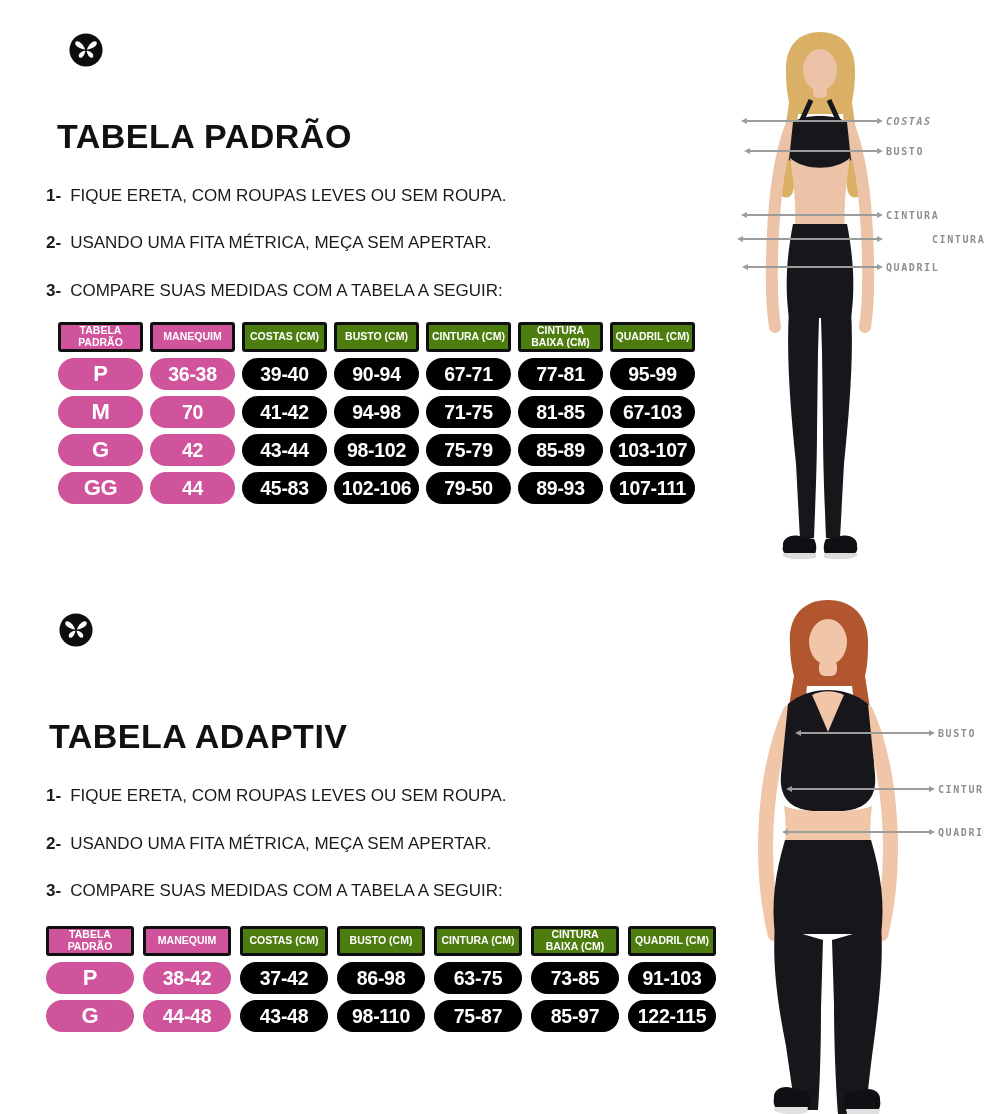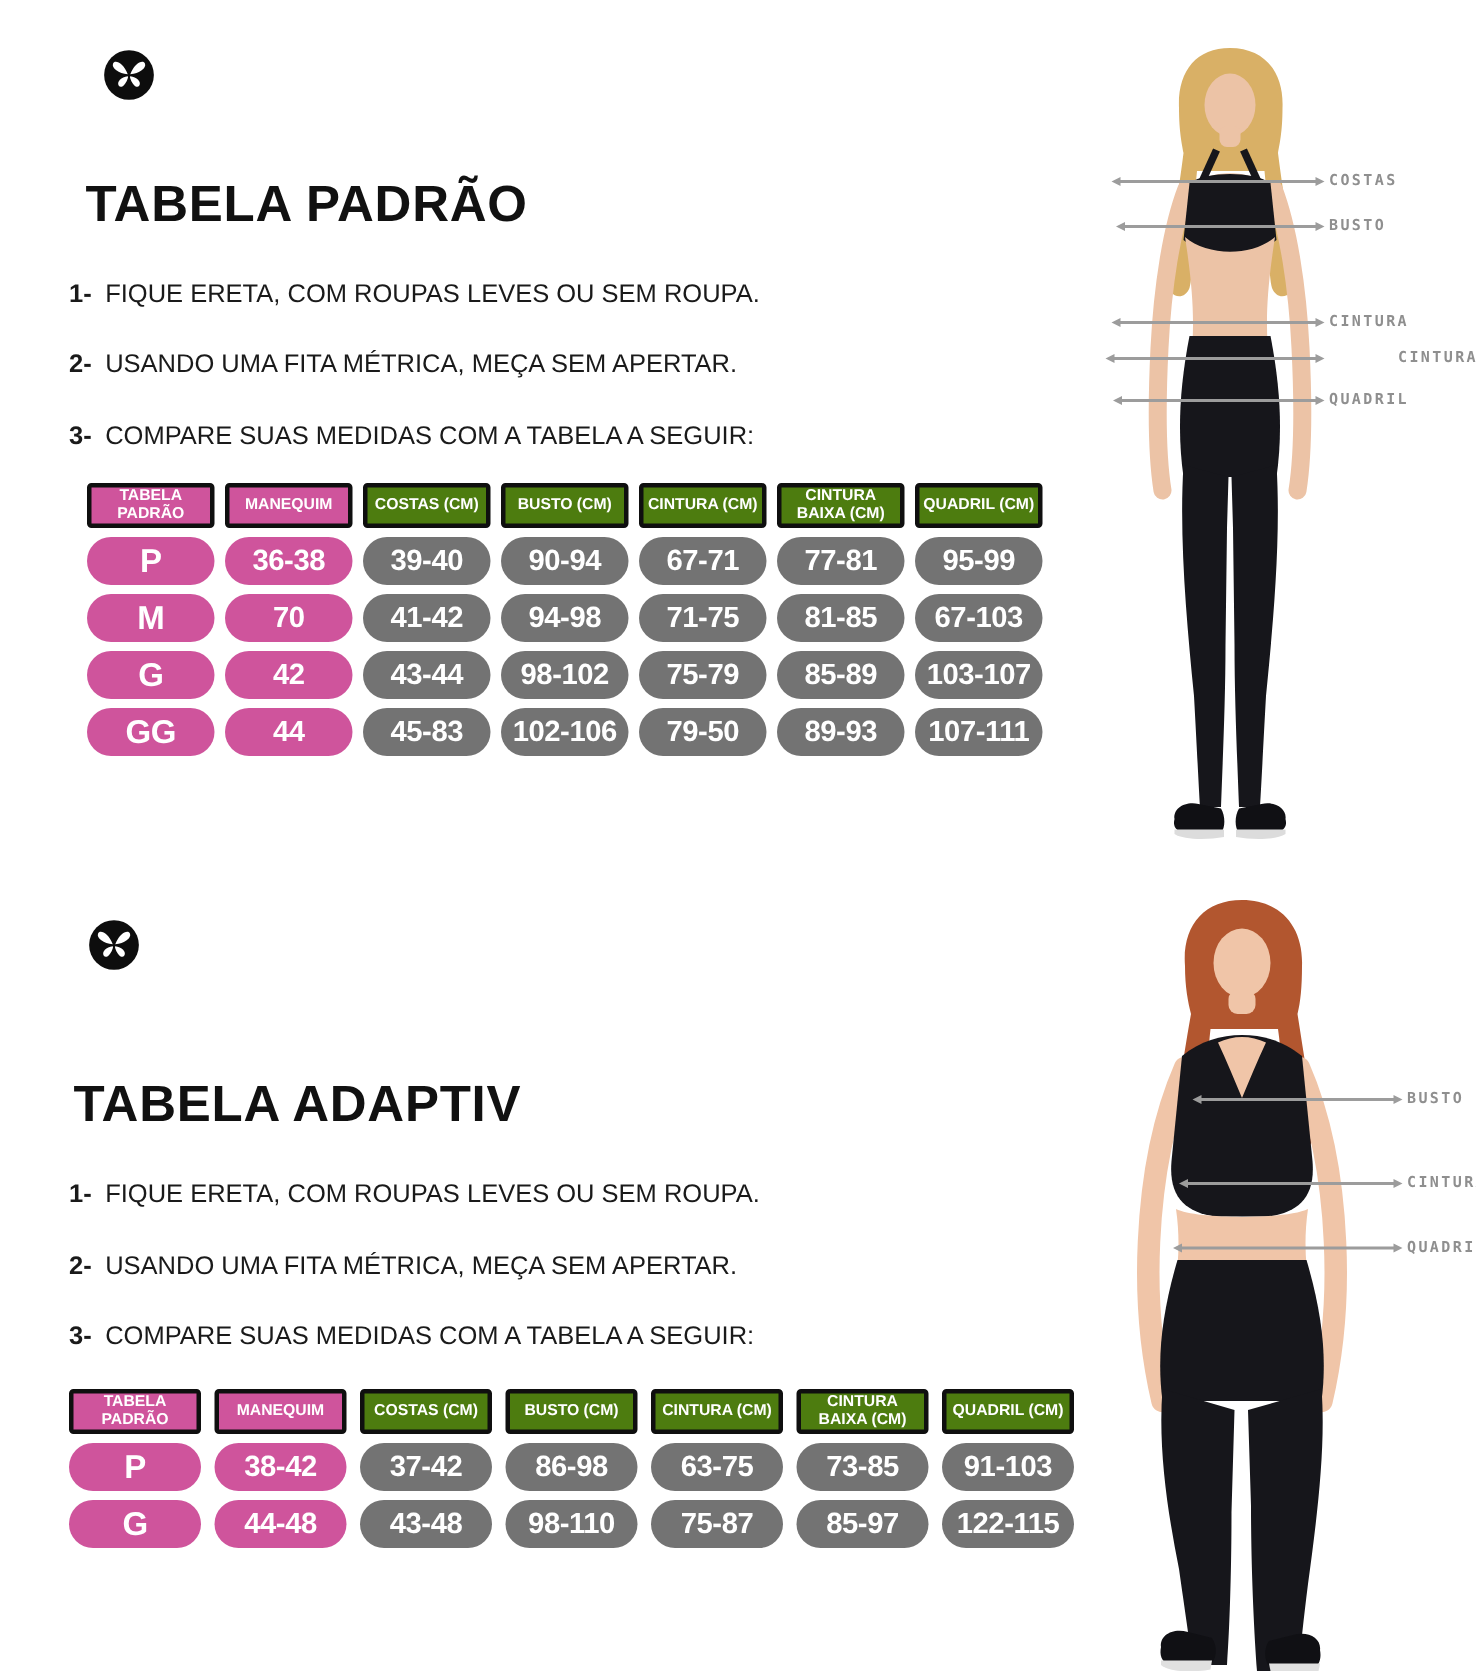--- a/index.html
+++ b/index.html
@@ -29,21 +29,21 @@
   .hd{
     height:30px;display:flex;align-items:center;justify-content:center;
     text-align:center;font-size:10.5px;font-weight:bold;color:#fff;
     background:#4d7c0f;border:3px solid #0f0f0f;border-radius:3px;
     line-height:1.12;padding:0 2px;box-sizing:border-box;
   }
   .hd.pink{background:#cf549c;}
   .pill{
     height:32px;display:flex;align-items:center;justify-content:center;
     border-radius:16px;color:#fff;font-weight:bold;font-size:19.5px;
-    background:#737373;letter-spacing:-0.3px;
+    background:#000000;letter-spacing:-0.3px;
   }
   .pill.pink{background:#cf549c;}
   .pill.size{font-size:22px;}
   
   .mline{position:absolute;height:2px;background:#9c9c9c;z-index:3;}
   .mline::before{
     content:"";position:absolute;left:-5px;top:-2.5px;width:0;height:0;
     border-top:3.5px solid transparent;border-bottom:3.5px solid transparent;
     border-right:6px solid #9c9c9c;
   }
@@ -145,21 +145,21 @@
   <path d="M60,202 L114,202 C121,238 122,268 118,296 L56,296 C52,268 53,238 60,202 Z" fill="#16161b"></path>
   <path d="M56,288 C53,336 58,392 63,442 C65,478 66,500 67,516 L81,516 C82,488 84,446 84,408 L85,330 L86,296 Z" fill="#16161b"></path>
   <path d="M118,288 C121,336 116,392 111,442 C109,478 108,500 107,516 L93,516 C92,488 90,446 90,408 L89,330 L88,296 Z" fill="#16161b"></path>
   <path d="M50,524 C49,517 57,512 66,514 L81,517 C84,522 84,530 81,533 L55,533 C50,531 49,528 50,524 Z" fill="#101014"></path>
   <path d="M50,531 L83,531 L83,536 C72,538 56,538 50,534 Z" fill="#dcdcdc"></path>
   <path d="M124,524 C125,517 117,512 108,514 L93,517 C90,522 90,530 93,533 L119,533 C124,531 125,528 124,524 Z" fill="#101014"></path>
   <path d="M124,531 L91,531 L91,536 C102,538 118,538 124,534 Z" fill="#dcdcdc"></path>
 </svg>
 
 <div class="mline" style="left:746px;top:120px;width:132px;"></div>
-<span class="mlabel" style="left:886px;top:121px;">COSTAS</span>
+<span class="mlabel" style="left:886px;top:121px;font-style:italic;">COSTAS</span>
 <div class="mline" style="left:749px;top:150px;width:129px;"></div>
 <span class="mlabel" style="left:886px;top:151px;">BUSTO</span>
 <div class="mline" style="left:746px;top:214px;width:132px;"></div>
 <span class="mlabel" style="left:886px;top:215px;">CINTURA</span>
 <div class="mline" style="left:742px;top:238px;width:136px;"></div>
 <span class="mlabel" style="left:932px;top:239px;">CINTURA BAIXA</span>
 <div class="mline" style="left:747px;top:266px;width:131px;"></div>
 <span class="mlabel" style="left:886px;top:267px;">QUADRIL</span>
 
 <div class="logo" style="left:59px;top:613px;">

